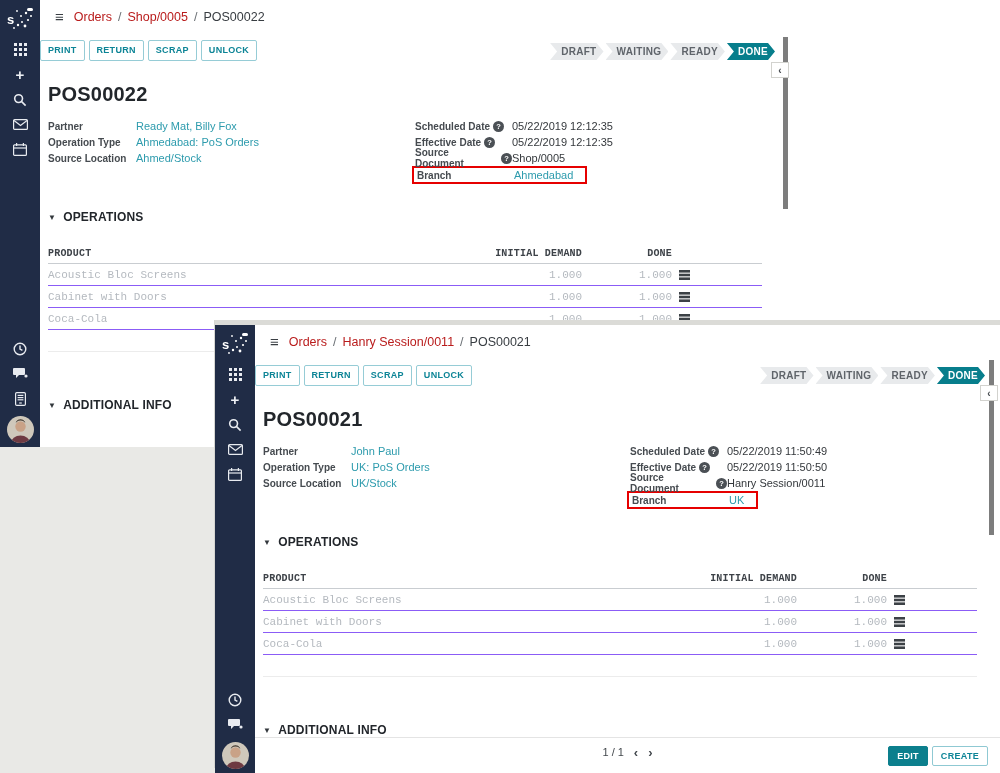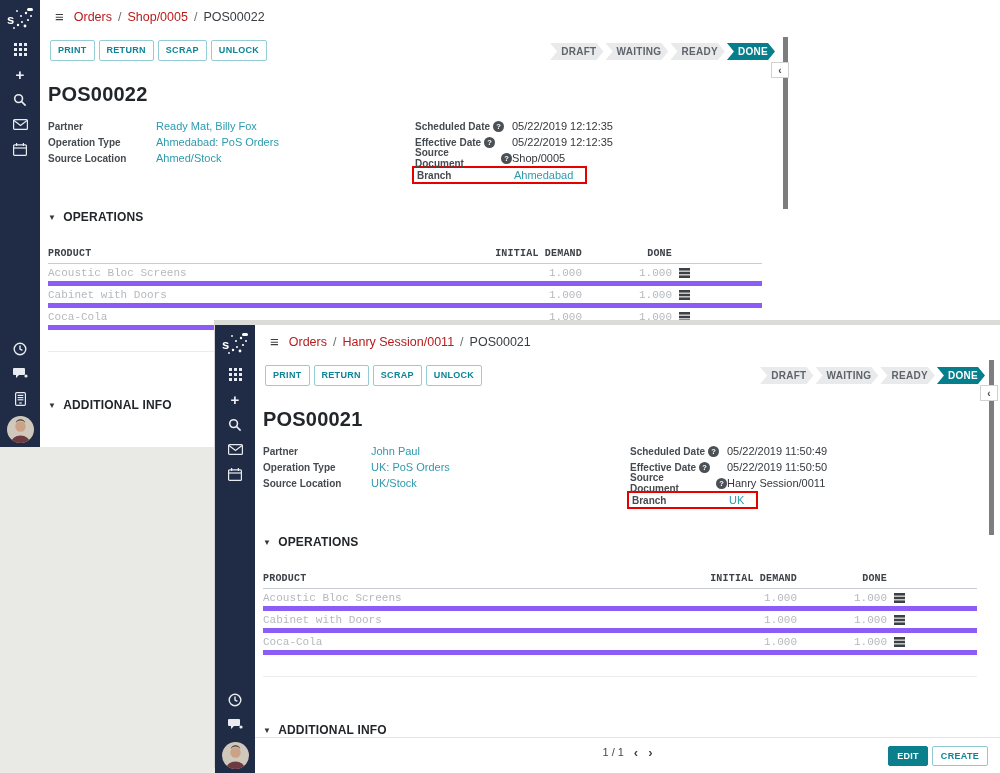--- a/index.html
+++ b/index.html
@@ -29,21 +29,21 @@
   
   .topbar { position:absolute; left:40px; top:0; height:33px; width:745px;
             display:flex; align-items:center; padding-left:15px; font-size:12.5px; }
   .menu-glyph { font-size:15px; color:#3a3f44; margin-right:10px; cursor:pointer; line-height:1; }
   .crumbs { display:flex; align-items:center; }
   .crumb { color:#b91c1c; cursor:pointer; }
   .crumb.current { color:#383d42; cursor:default; }
   .crumb-sep { color:#6a6f74; margin:0 6px; }
 
   .actionbar { position:absolute; left:40px; top:33px; height:34px;
-               display:flex; align-items:center; padding-left:10px; }
+               display:flex; align-items:center; padding-left:0; }
   .btn { height:21px; padding:0 7px; background:#fff; border:1px solid #96ccd6; border-radius:2px;
          color:#0c8496; font-size:9px; font-weight:700; letter-spacing:.3px;
          margin-right:4px; display:inline-flex; align-items:center; cursor:pointer; }
 
   .statusbar { position:absolute; display:flex; }
   #win-a .statusbar { top:43px; right:225px; }
   #win-b .statusbar { top:42px; right:15px; }
   .status { height:17px; display:inline-flex; align-items:center; padding:0 7px 0 11px; margin-left:2px;
             font-size:10px; font-weight:700; letter-spacing:.3px; color:#5f646a; background:#e8eaec;
             clip-path:polygon(0 0, calc(100% - 7px) 0, 100% 50%, calc(100% - 7px) 100%, 0 100%, 7px 50%);
@@ -61,38 +61,38 @@
   #win-b .vscroll { left:774px; top:35px; height:175px; }
 
   
   .sheet { position:absolute; left:40px; top:70px; width:745px; }
   .sheet-inner { margin-left:8px; }
   .doc-title { font-size:20px; font-weight:700; color:#22262b; margin:13px 0 0 0; letter-spacing:.2px; }
 
   .fieldgrid { display:grid; grid-template-columns:367px auto; margin-top:12px; align-items:start; }
   .frow { display:flex; align-items:center; height:16px; font-size:11px; width:fit-content; }
   .flabel { font-weight:700; color:#464b50; font-size:10px; display:flex; align-items:center; gap:3px; }
-  .fcol-left .flabel { width:108px; }
+  .fcol-left .flabel { width:88px; }
   .fcol-right .flabel { width:97px; }
   .fval { color:#34383c; }
   .fval.link { color:#2d9bad; cursor:pointer; }
   .help-badge { width:11px; height:11px; border-radius:50%; background:#4b5055; color:#fff;
                 font-size:7.5px; font-weight:700; display:inline-flex; align-items:center;
                 justify-content:center; flex:none; cursor:pointer; }
   .frow.highlighted { border:2px solid #e60000; height:18px; padding:0 12px 0 3px; margin-left:-3px; }
 
   .section-head { display:flex; align-items:center; gap:7px; font-size:12px; font-weight:700;
                   color:#22262b; letter-spacing:.2px; cursor:pointer; }
   .ops-head { margin-top:26px; }
   .caret { font-size:8px; color:#33383d; }
 
   .ops-table { margin-top:22px; width:714px; font-size:11px;font-family:Liberation Mono, monospace; }
   .thead { display:flex; align-items:flex-end; height:18px; padding-bottom:4px;
            border-bottom:1px solid #c9cdd1; font-size:10px; font-weight:700; color:#3d4248; letter-spacing:.2px; }
-  .trow { display:flex; align-items:center; height:22px; border-bottom:5px solid #8b5cf6;
+  .trow { display:flex; align-items:center; height:22px; border-bottom:1px solid #8b5cf6;
           color:#b4b9bf; cursor:pointer; }
   .trow-empty { height:22px; border-bottom:1px solid #ececec; }
   .col-product { flex:1; }
   .col-demand { width:140px; text-align:right; }
   .col-done { width:90px; text-align:right; }
   .col-icon { width:30px; padding-left:7px; display:flex; align-items:center; }
   .col-spacer { width:60px; }
 
   .addinfo { margin-top:46px; }
 

